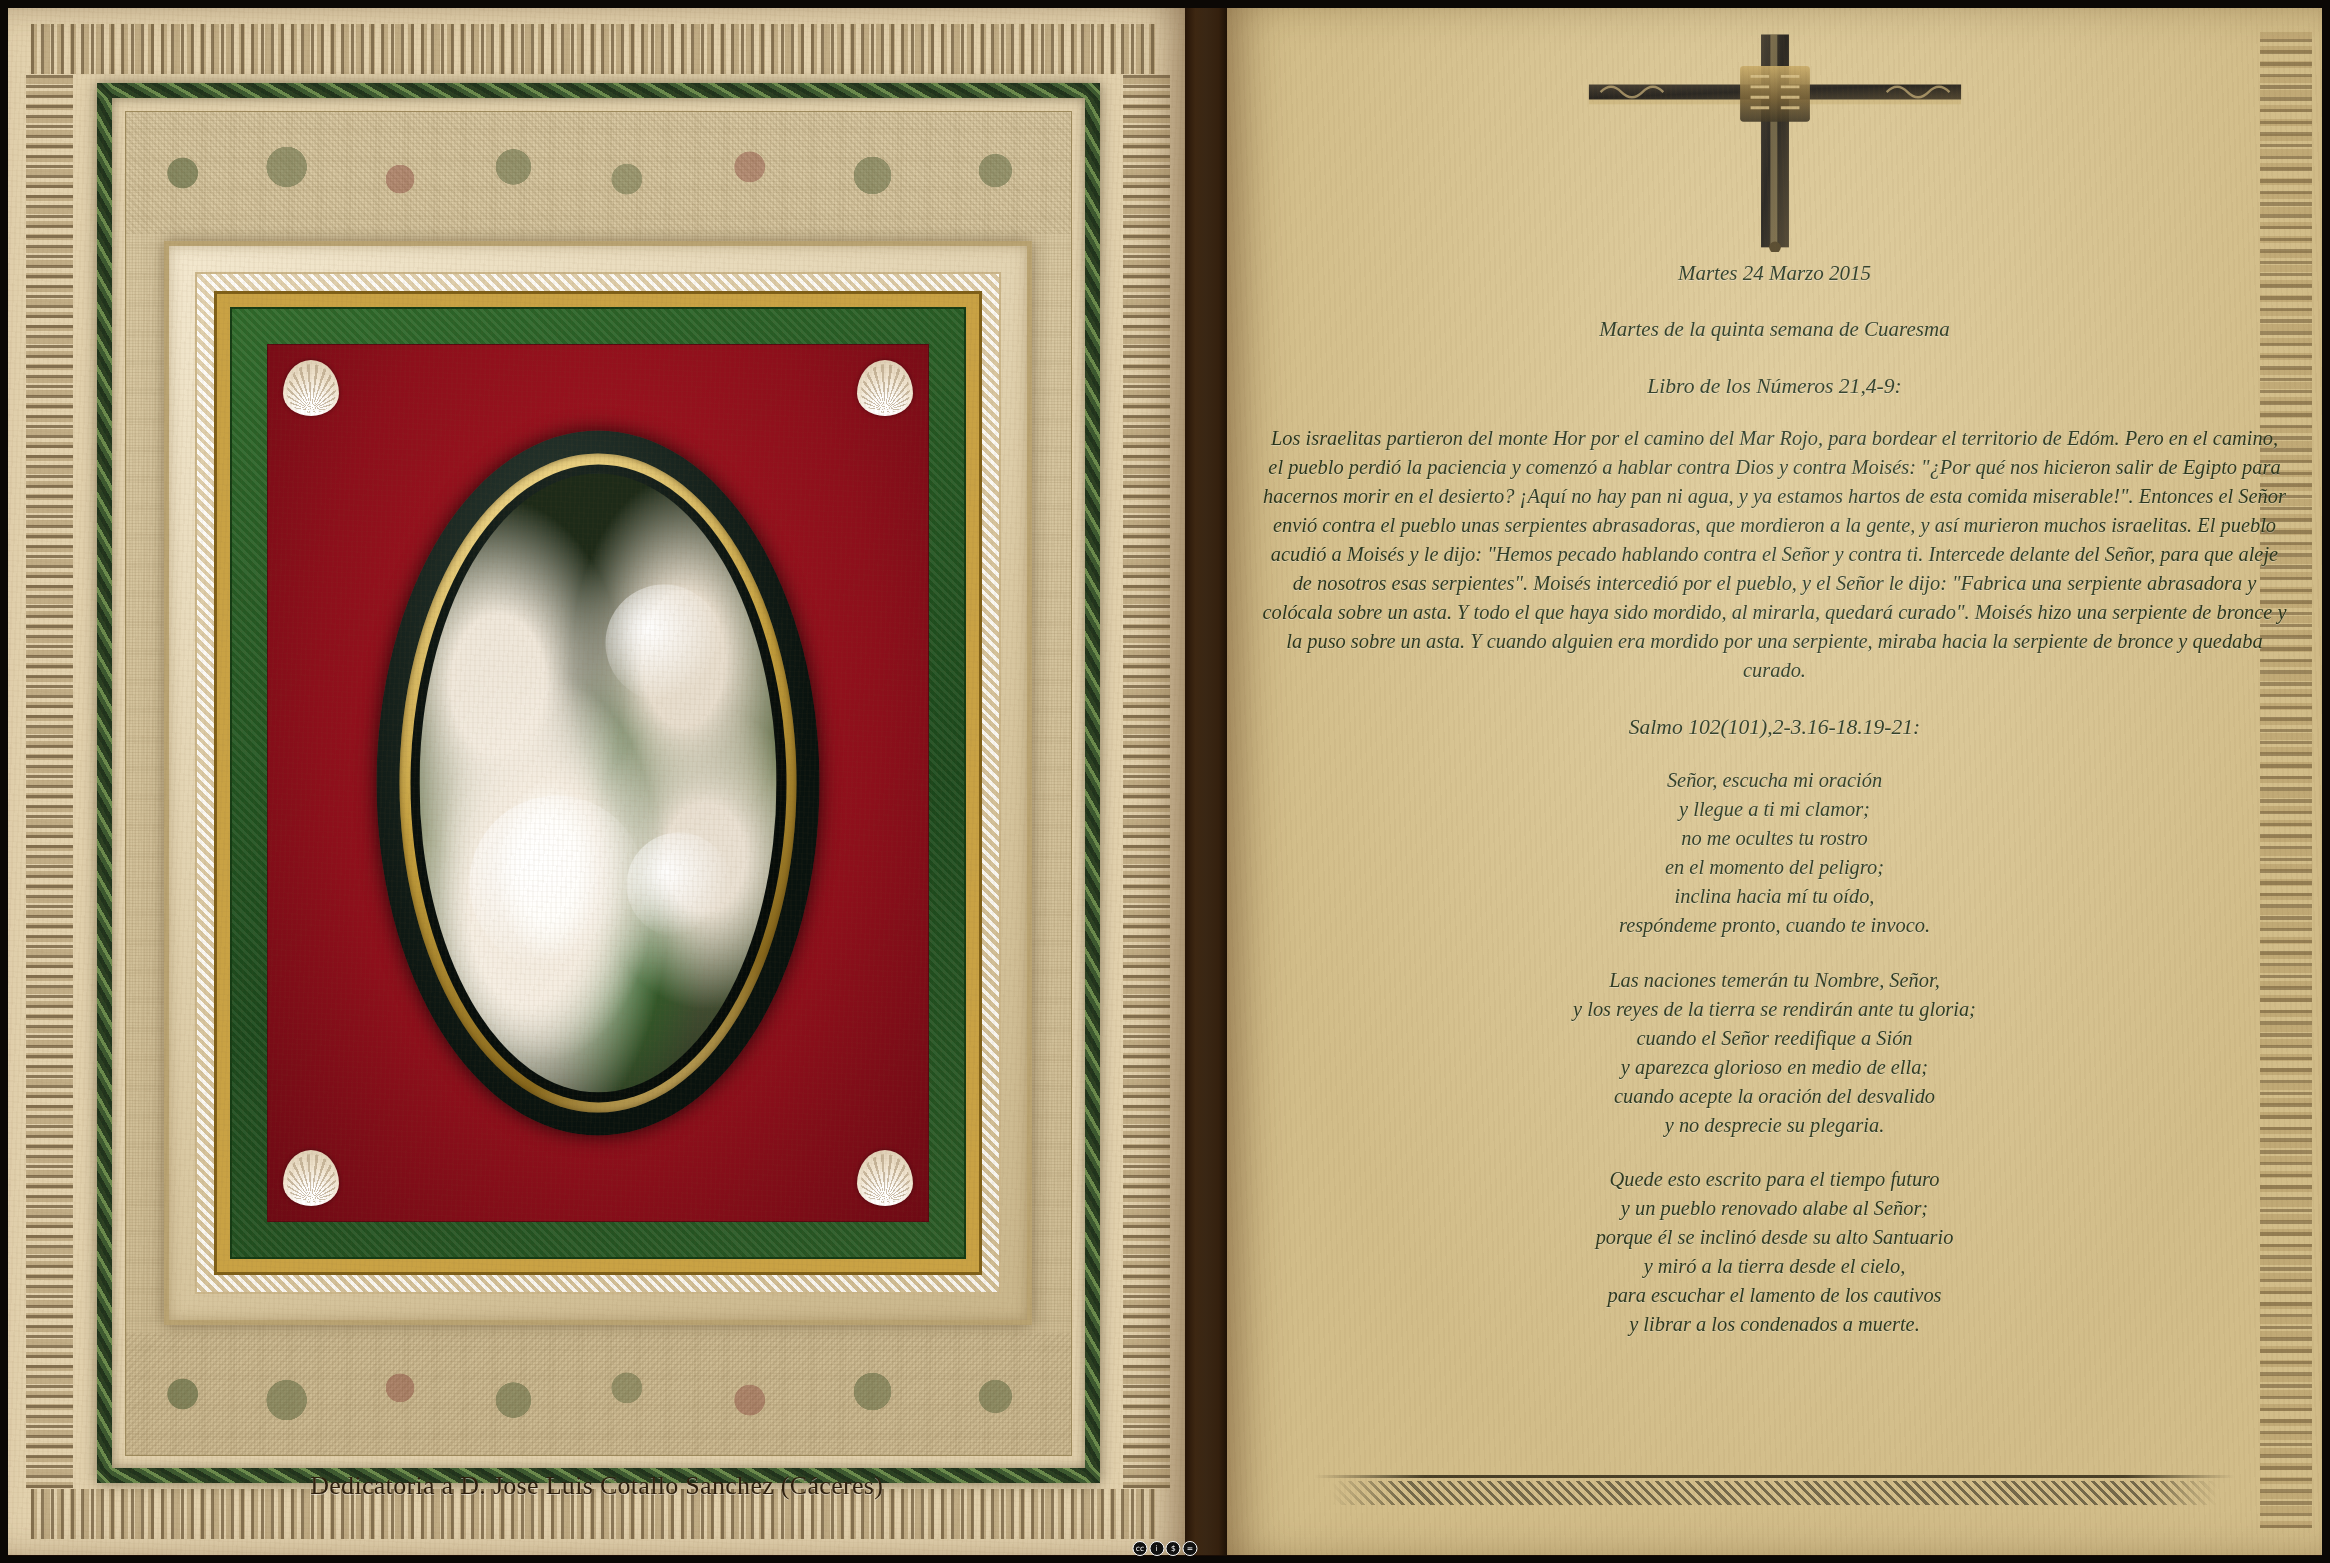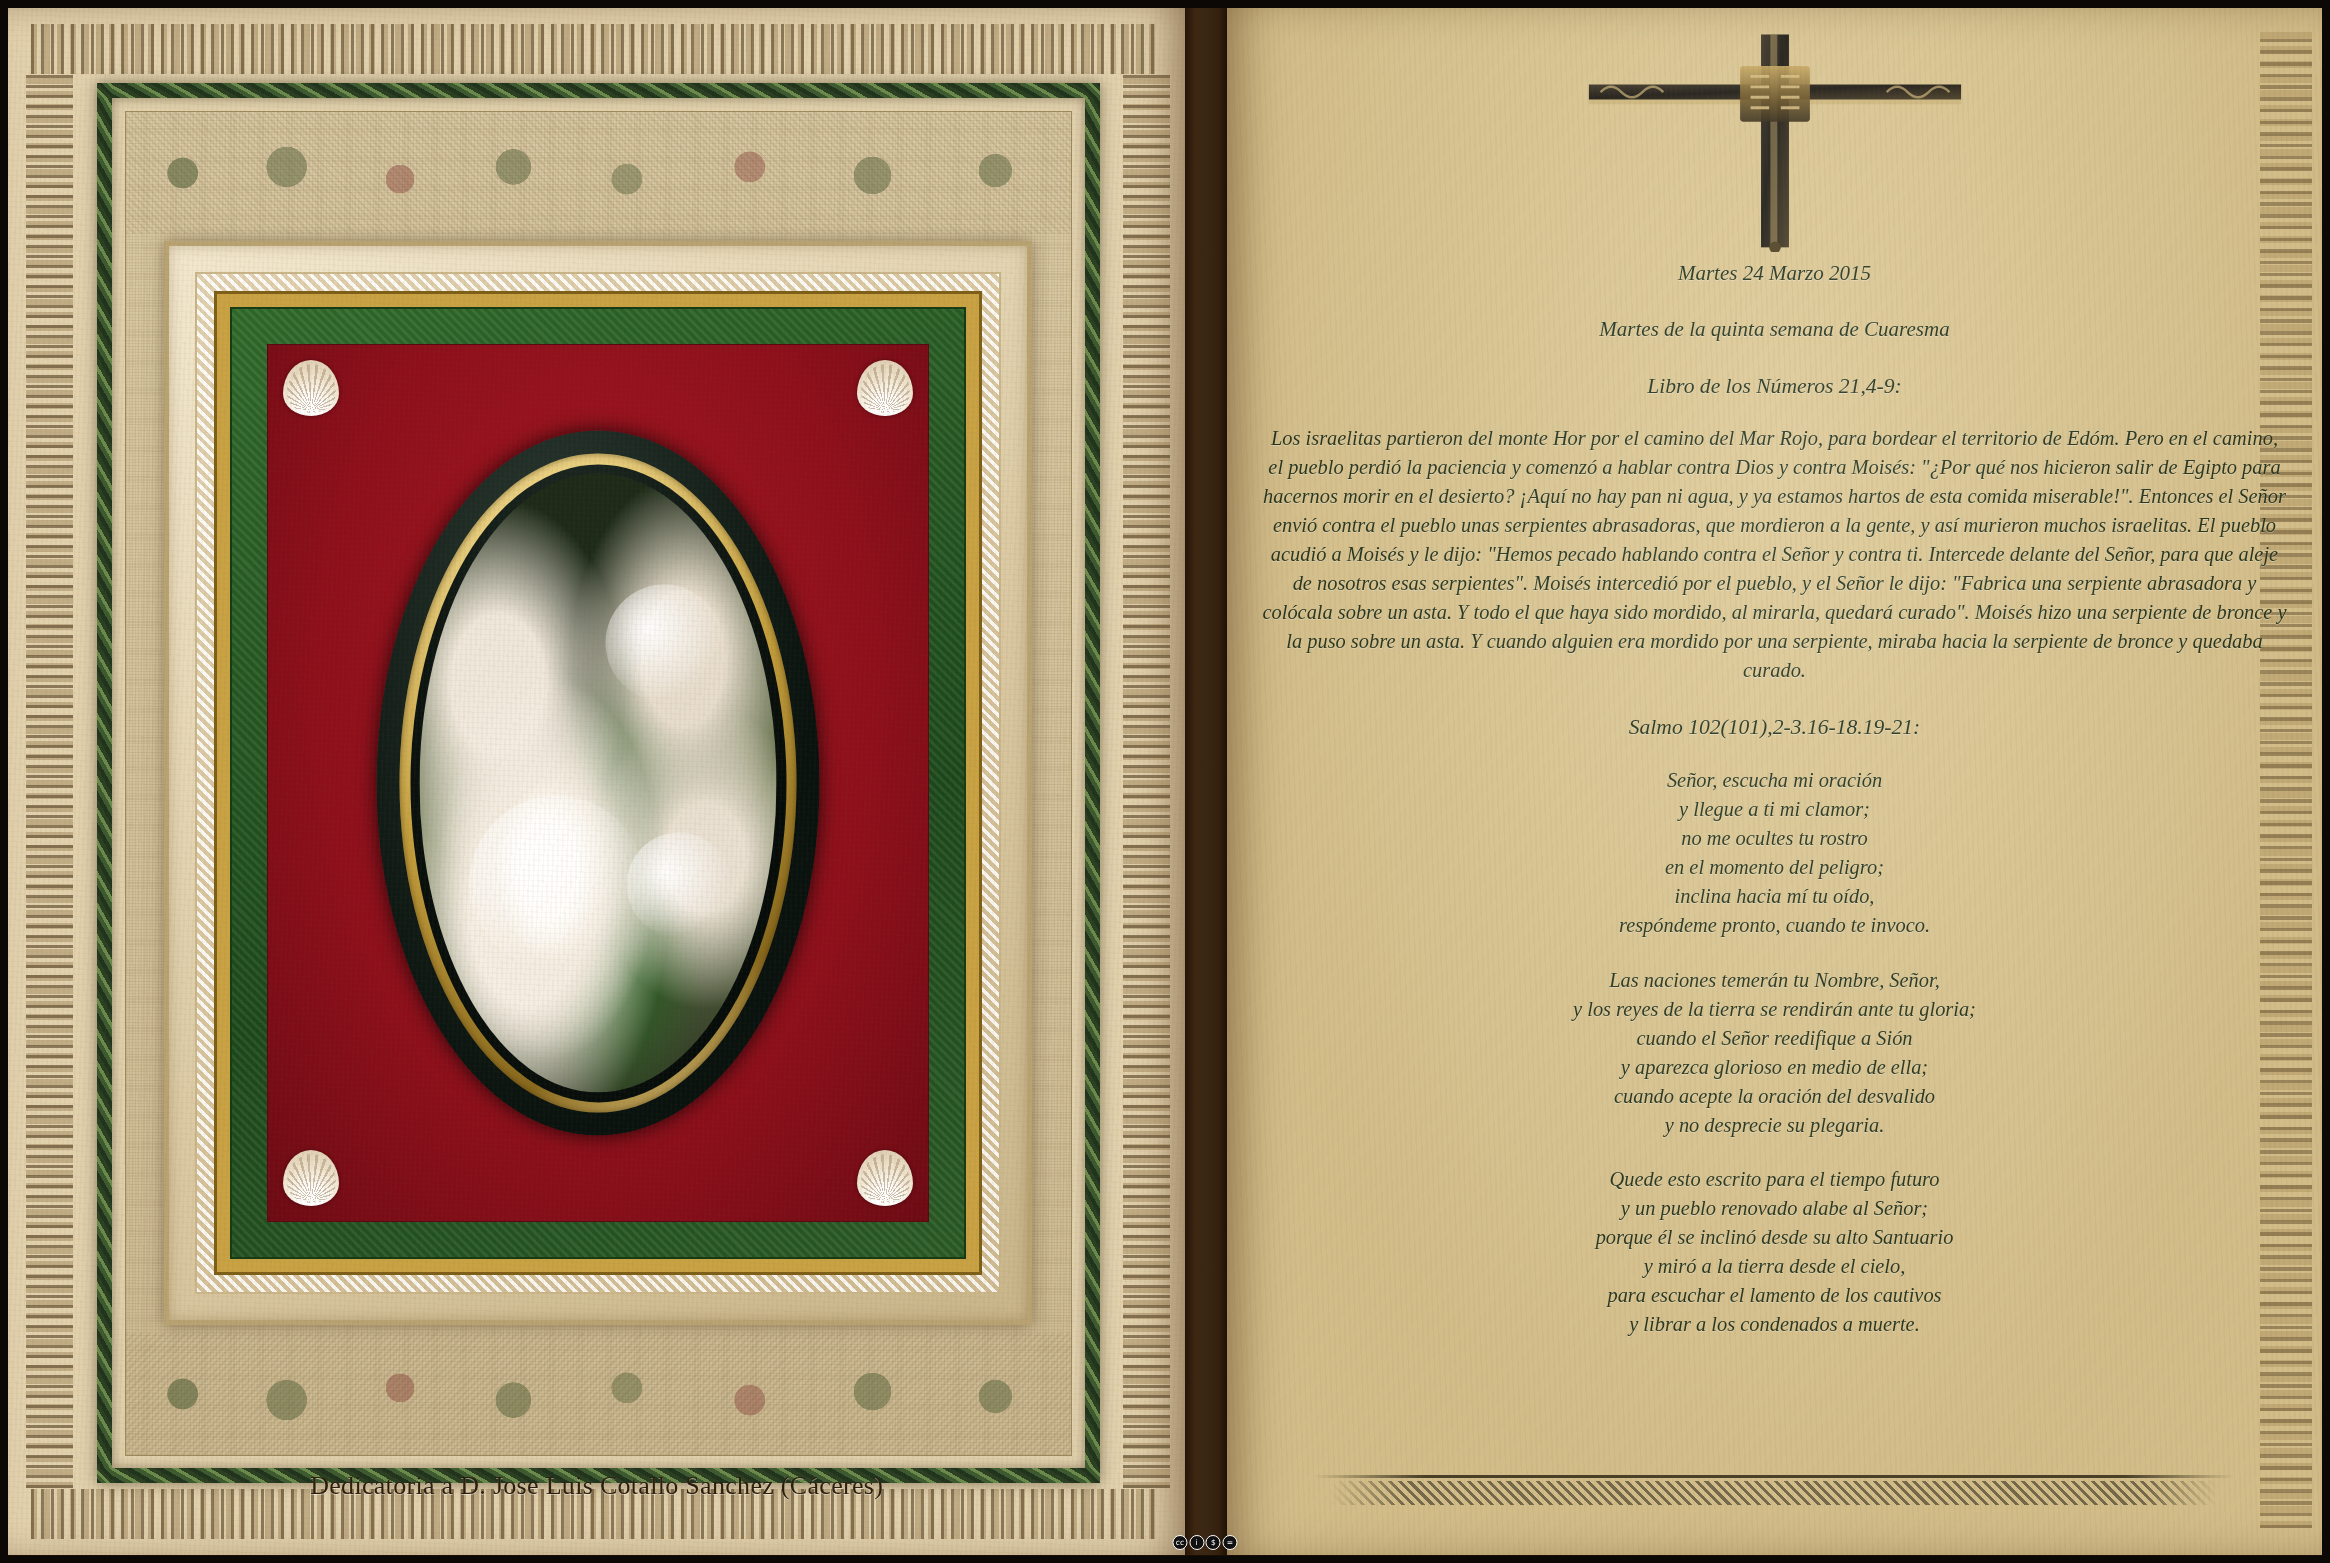--- a/index.html
+++ b/index.html
@@ -356,27 +356,26 @@
     left: 87px;
     right: 87px;
     bottom: 77px;
     height: 3.5px;
     background: linear-gradient(90deg, rgba(40,35,20,0), rgba(40,35,20,.85) 12%, rgba(40,35,20,.85) 88%, rgba(40,35,20,0));
   }
 
   .cc-badge {
     position: absolute;
     left: 50%;
-    bottom: 14px;
+    bottom: 8px;
     transform: translateX(-50%);
     display: flex;
     align-items: flex-start;
     gap: 1.7px;
     z-index: 60;
-    margin-left: 40px;
   }
   .cc-badge .cc-circle {
     width: 13px; height: 13px; border-radius: 50%;
     border: 1.2px solid #fff;
     color: #fff;
     background: #111;
     font-size: 7.6px;
     font-family: "DejaVu Sans", sans-serif;
     display: flex; align-items: center; justify-content: center;
   }

